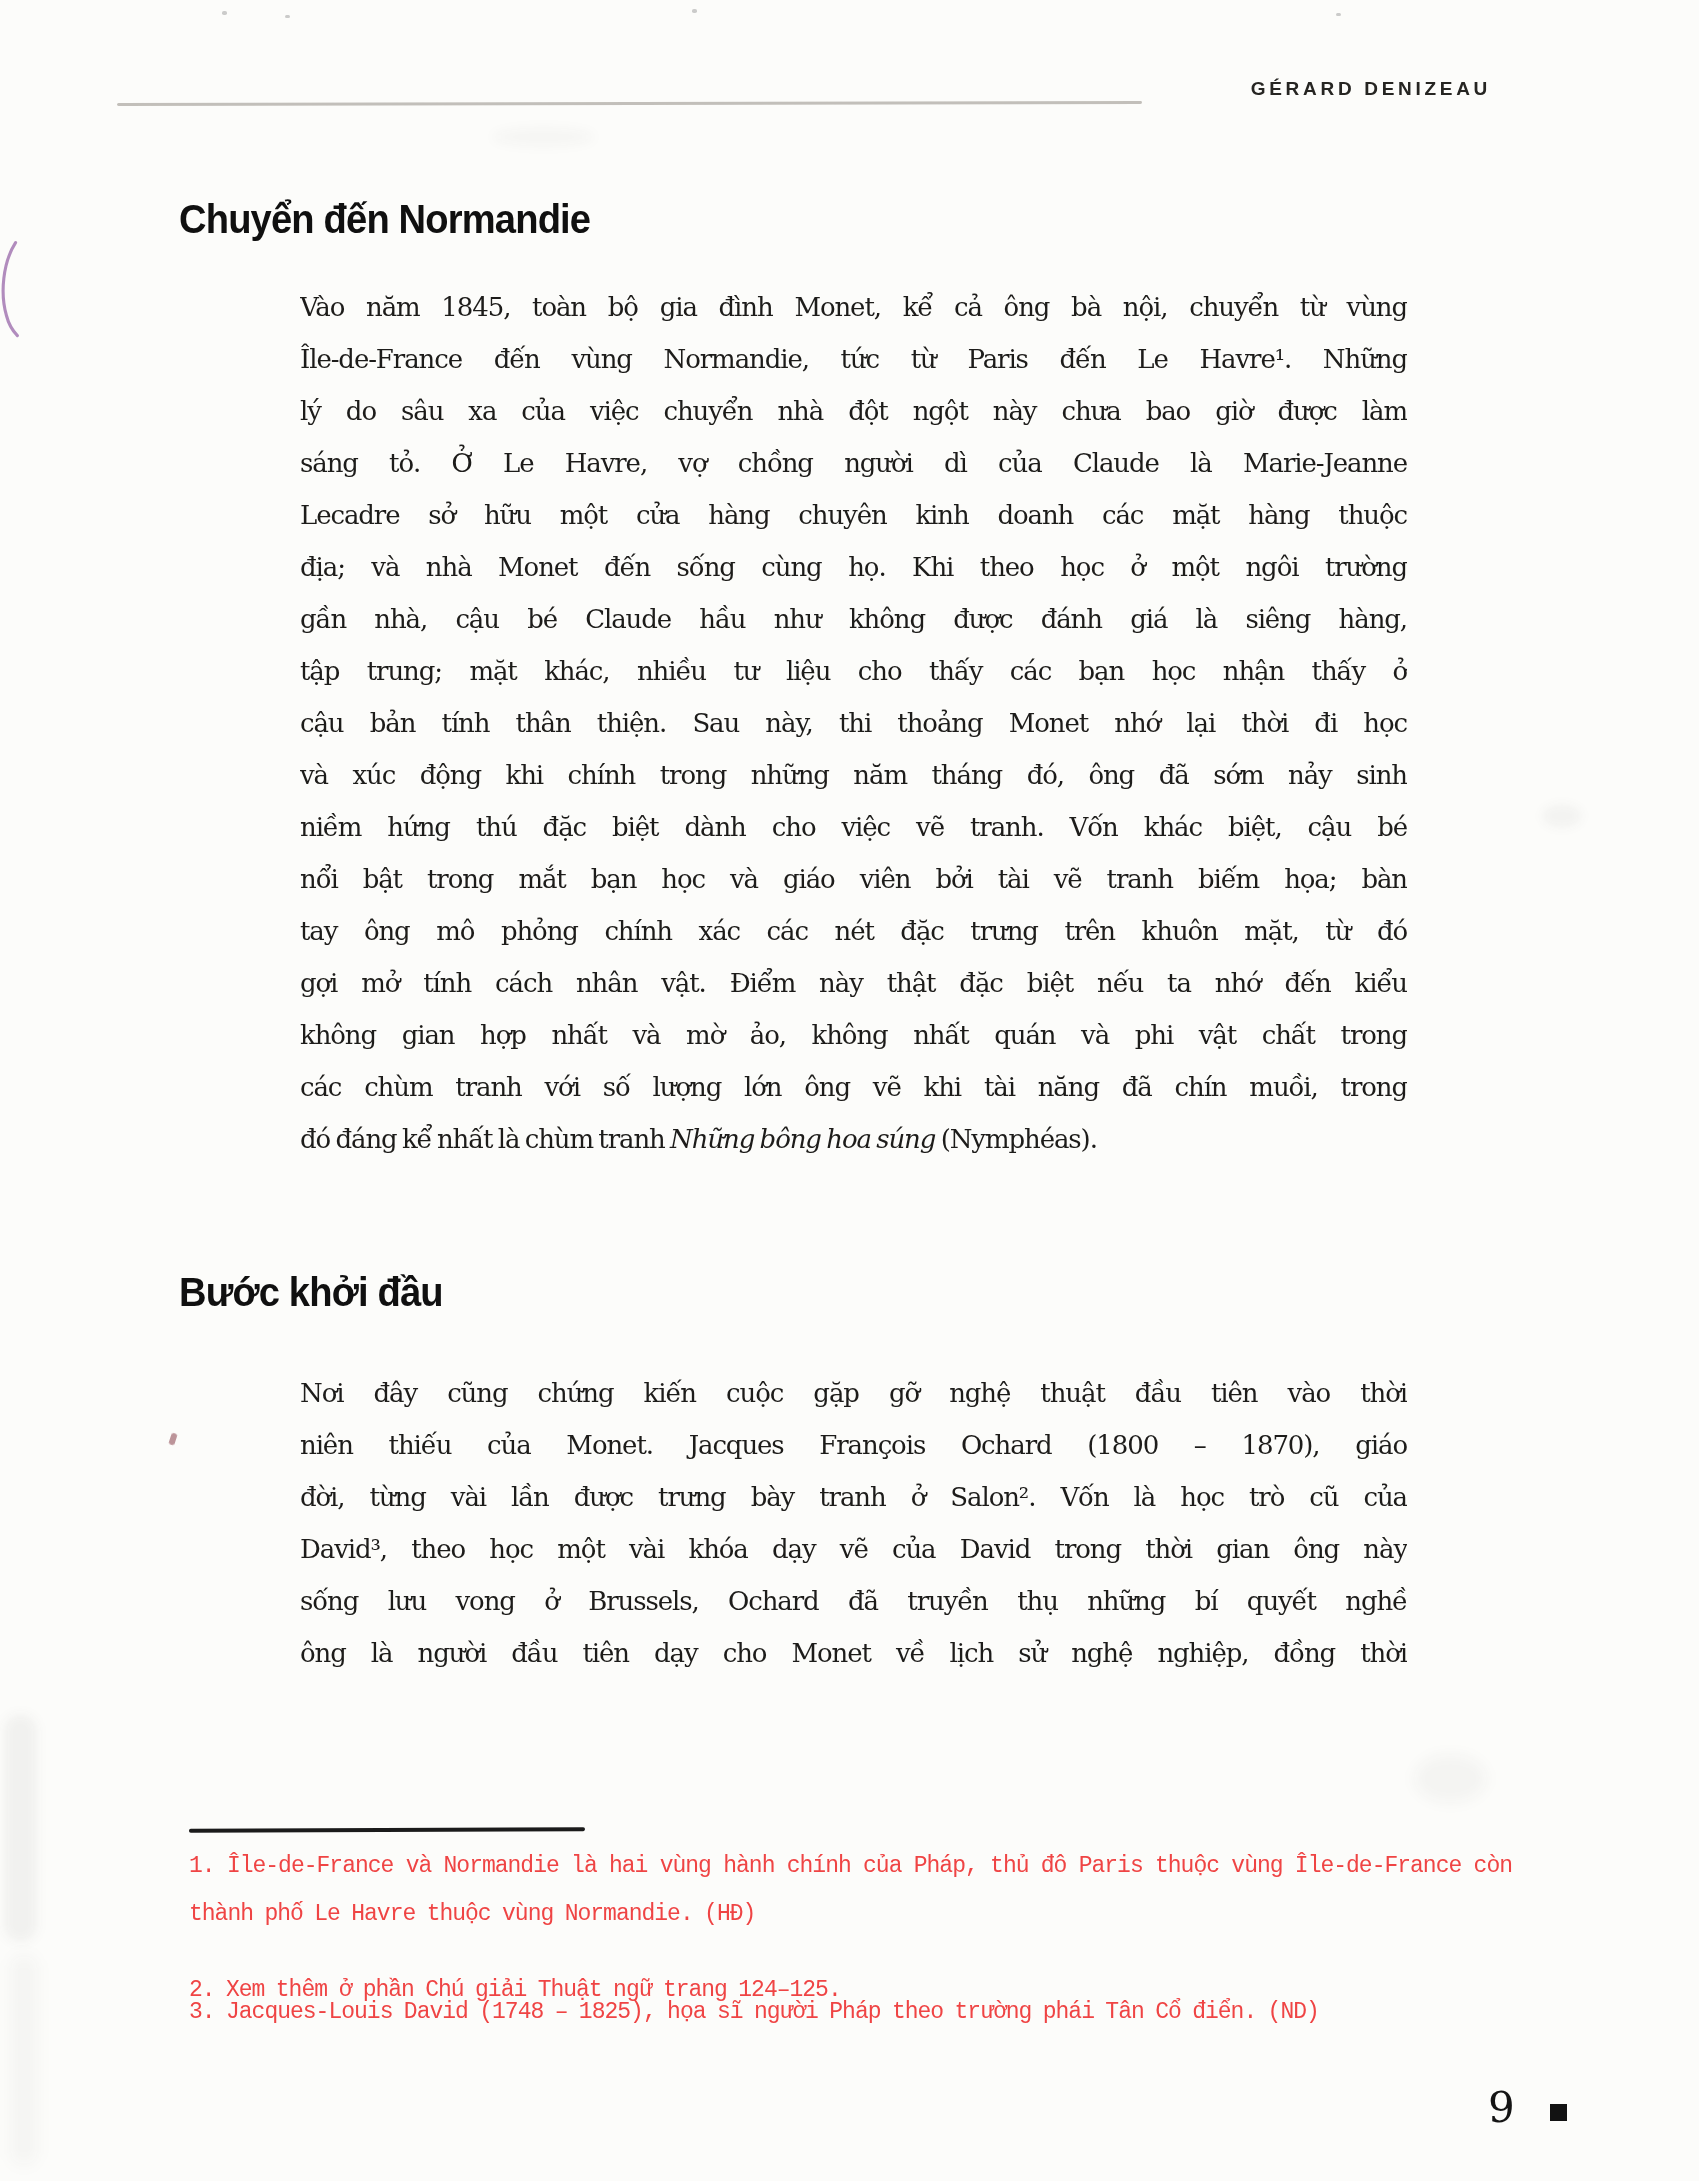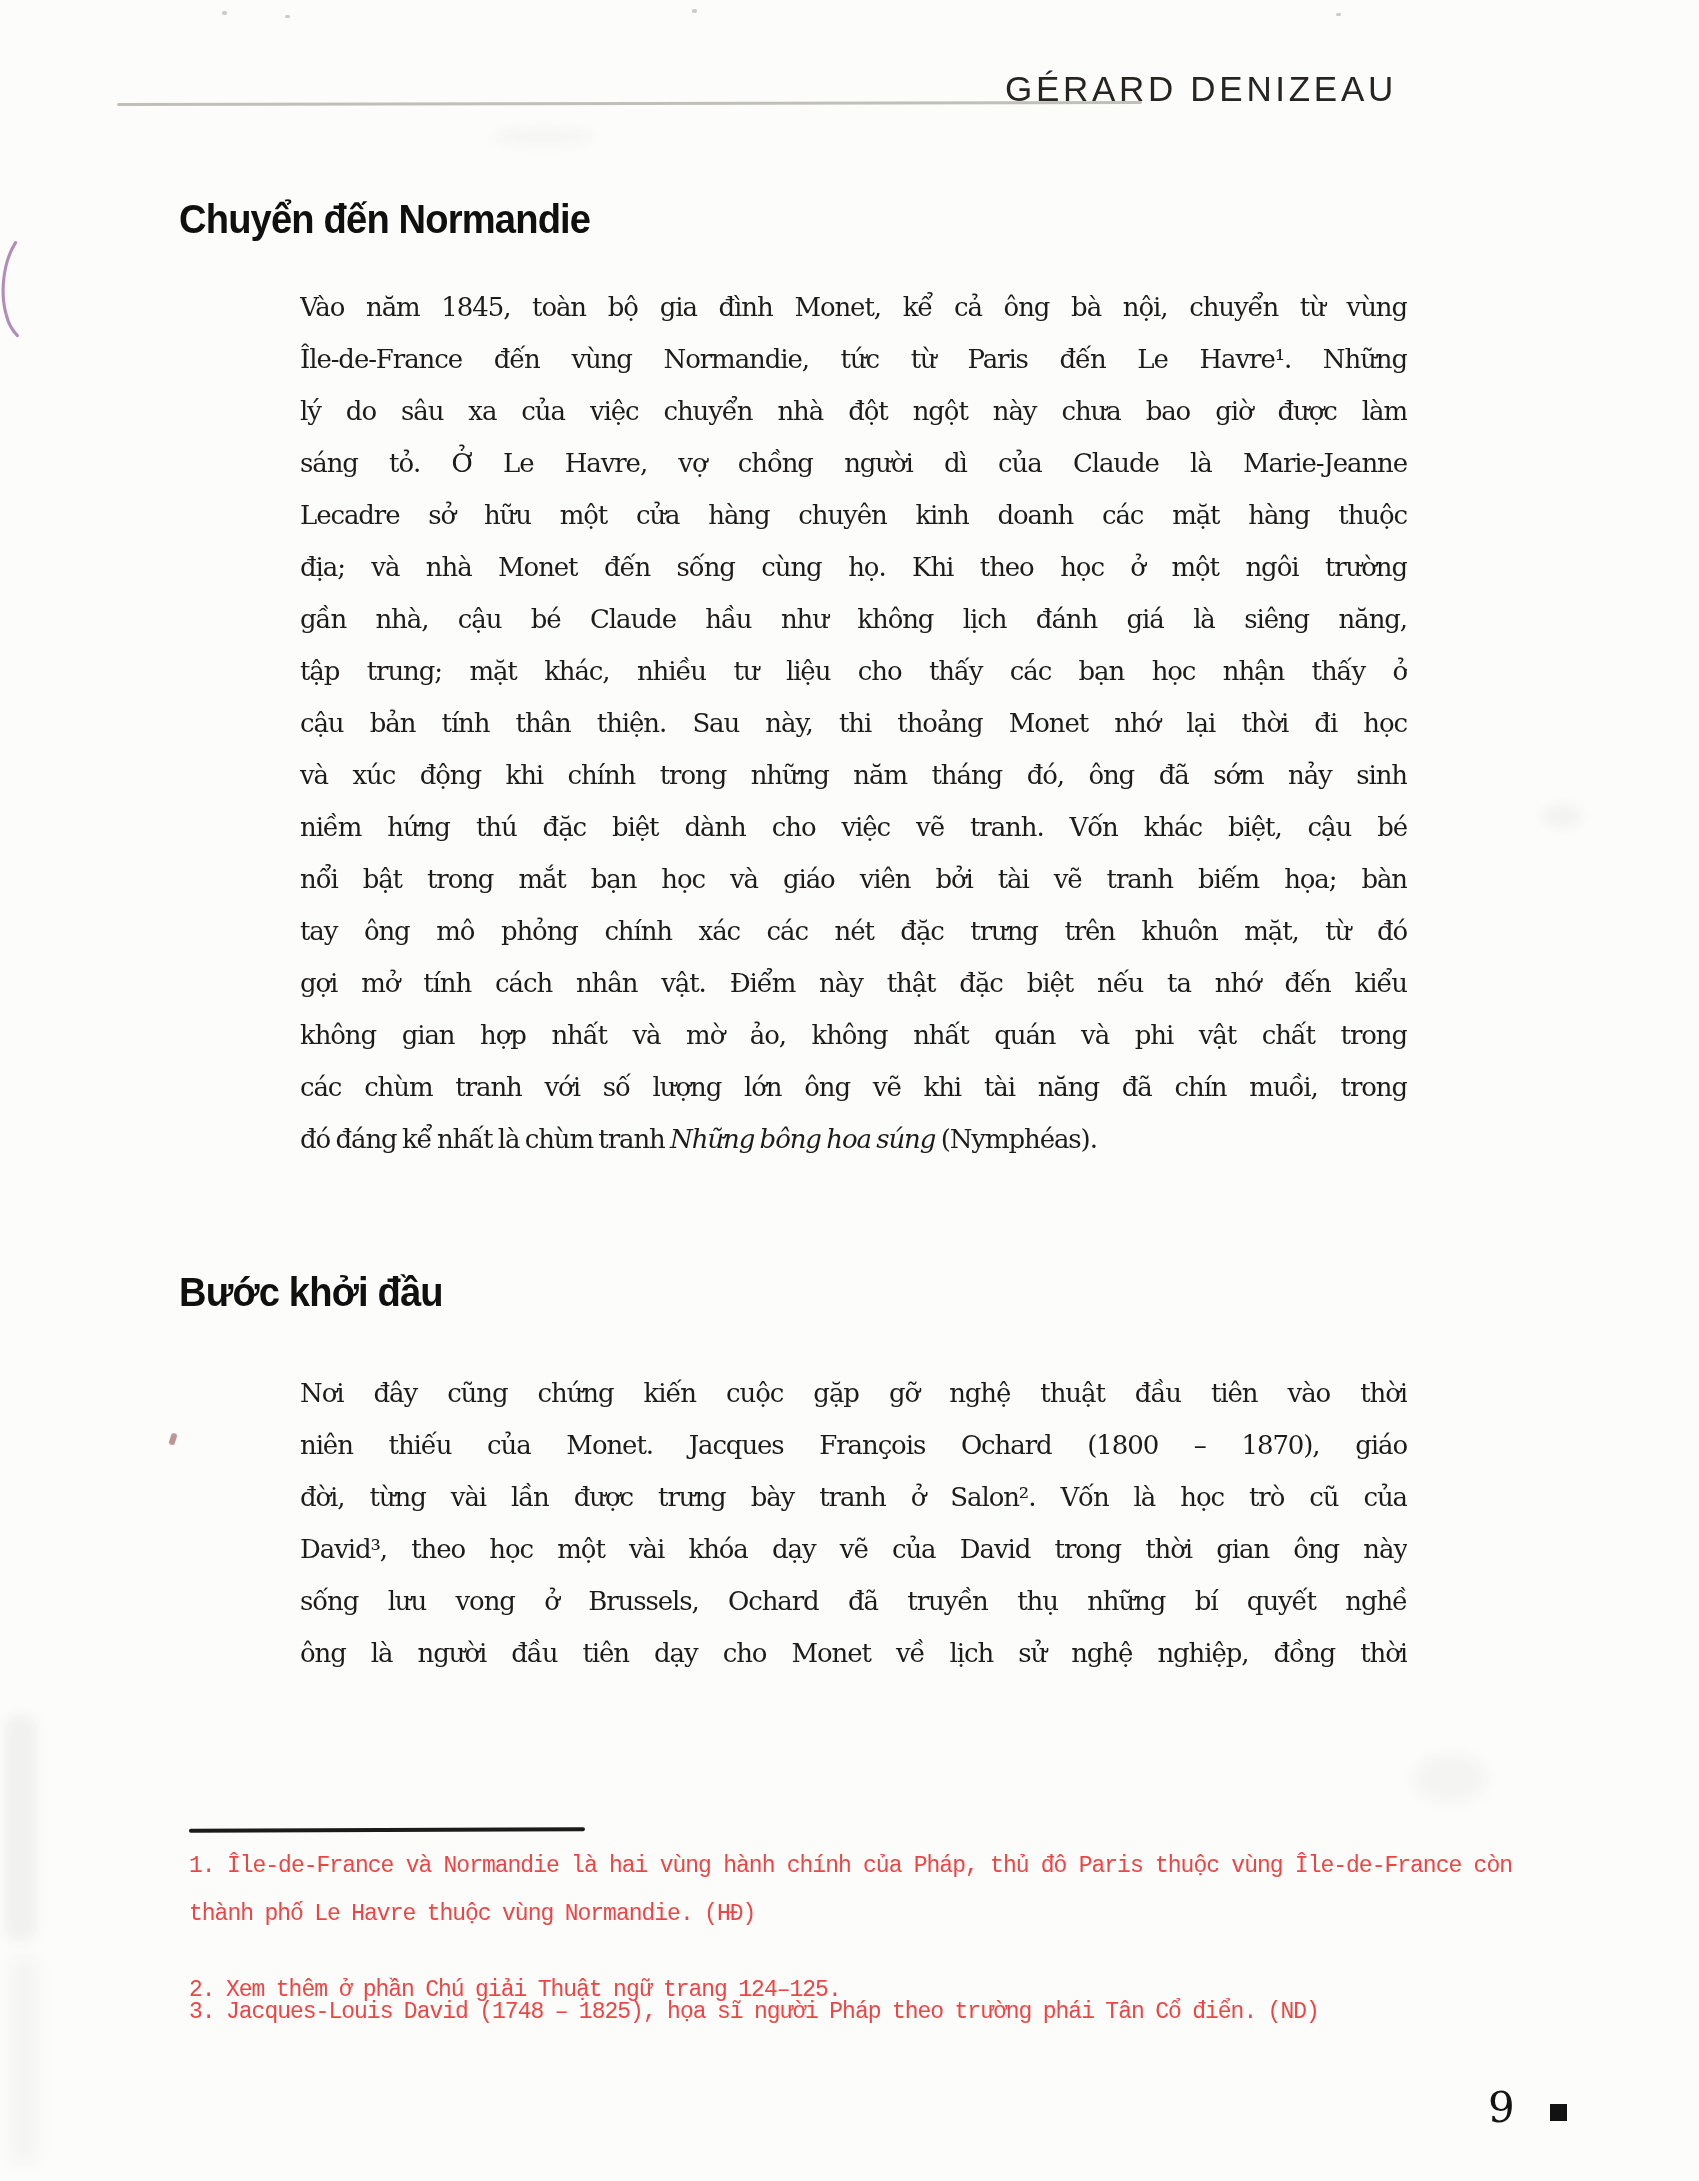--- a/index.html
+++ b/index.html
@@ -9,22 +9,22 @@
     font-family:"DejaVu Serif", serif;
     color:#1d1c1a;
   }
   
   .top-rule{
     position:absolute; left:117px; top:102px; width:1025px; height:2.7px;
     background:#b7b4ae; opacity:.85; transform:rotate(-.12deg); border-radius:1.8px;
   }
   .author{
     position:absolute; left:1005px; top:71px; width:486px;
-    font-family:"Liberation Sans", sans-serif;
-    font-weight:normal; font-size:35px; letter-spacing:3.7px; color:#262522;
+    text-align:right; font-family:"Liberation Sans", sans-serif;
+    font-weight:bold; font-size:19px; letter-spacing:3.7px; color:#262522;
     line-height:35px; white-space:nowrap;
   }
   
   .sec-heading{
     position:absolute; left:179px;
     font-family:"Liberation Sans", sans-serif; font-weight:bold;
     font-size:41px; letter-spacing:-0.9px; color:#101010;
     transform:scaleX(.93); transform-origin:left center; white-space:nowrap;
   }
   .sec-heading.h1{ top:196px; }
@@ -86,21 +86,21 @@
 
   <div class="sec-heading h1">Chuyển đến Normandie</div>
 
   <div class="body-block p1">
     <div class="bline">Vào năm 1845, toàn bộ gia đình Monet, kể cả ông bà nội, chuyển từ vùng</div>
     <div class="bline">Île-de-France đến vùng Normandie, tức từ Paris đến Le Havre¹. Những</div>
     <div class="bline">lý do sâu xa của việc chuyển nhà đột ngột này chưa bao giờ được làm</div>
     <div class="bline">sáng tỏ. Ở Le Havre, vợ chồng người dì của Claude là Marie-Jeanne</div>
     <div class="bline">Lecadre sở hữu một cửa hàng chuyên kinh doanh các mặt hàng thuộc</div>
     <div class="bline">địa; và nhà Monet đến sống cùng họ. Khi theo học ở một ngôi trường</div>
-    <div class="bline">gần nhà, cậu bé Claude hầu như không lịch đánh giá là siêng năng,</div>
+    <div class="bline">gần nhà, cậu bé Claude hầu như không được đánh giá là siêng hàng,</div>
     <div class="bline">tập trung; mặt khác, nhiều tư liệu cho thấy các bạn học nhận thấy ở</div>
     <div class="bline">cậu bản tính thân thiện. Sau này, thi thoảng Monet nhớ lại thời đi học</div>
     <div class="bline">và xúc động khi chính trong những năm tháng đó, ông đã sớm nảy sinh</div>
     <div class="bline">niềm hứng thú đặc biệt dành cho việc vẽ tranh. Vốn khác biệt, cậu bé</div>
     <div class="bline">nổi bật trong mắt bạn học và giáo viên bởi tài vẽ tranh biếm họa; bàn</div>
     <div class="bline">tay ông mô phỏng chính xác các nét đặc trưng trên khuôn mặt, từ đó</div>
     <div class="bline">gợi mở tính cách nhân vật. Điểm này thật đặc biệt nếu ta nhớ đến kiểu</div>
     <div class="bline">không gian hợp nhất và mờ ảo, không nhất quán và phi vật chất trong</div>
     <div class="bline">các chùm tranh với số lượng lớn ông vẽ khi tài năng đã chín muồi, trong</div>
     <div class="bline last"><span>đó đáng kể nhất là chùm tranh </span><span class="ital">Những bông hoa súng</span><span> (Nymphéas).</span></div>

